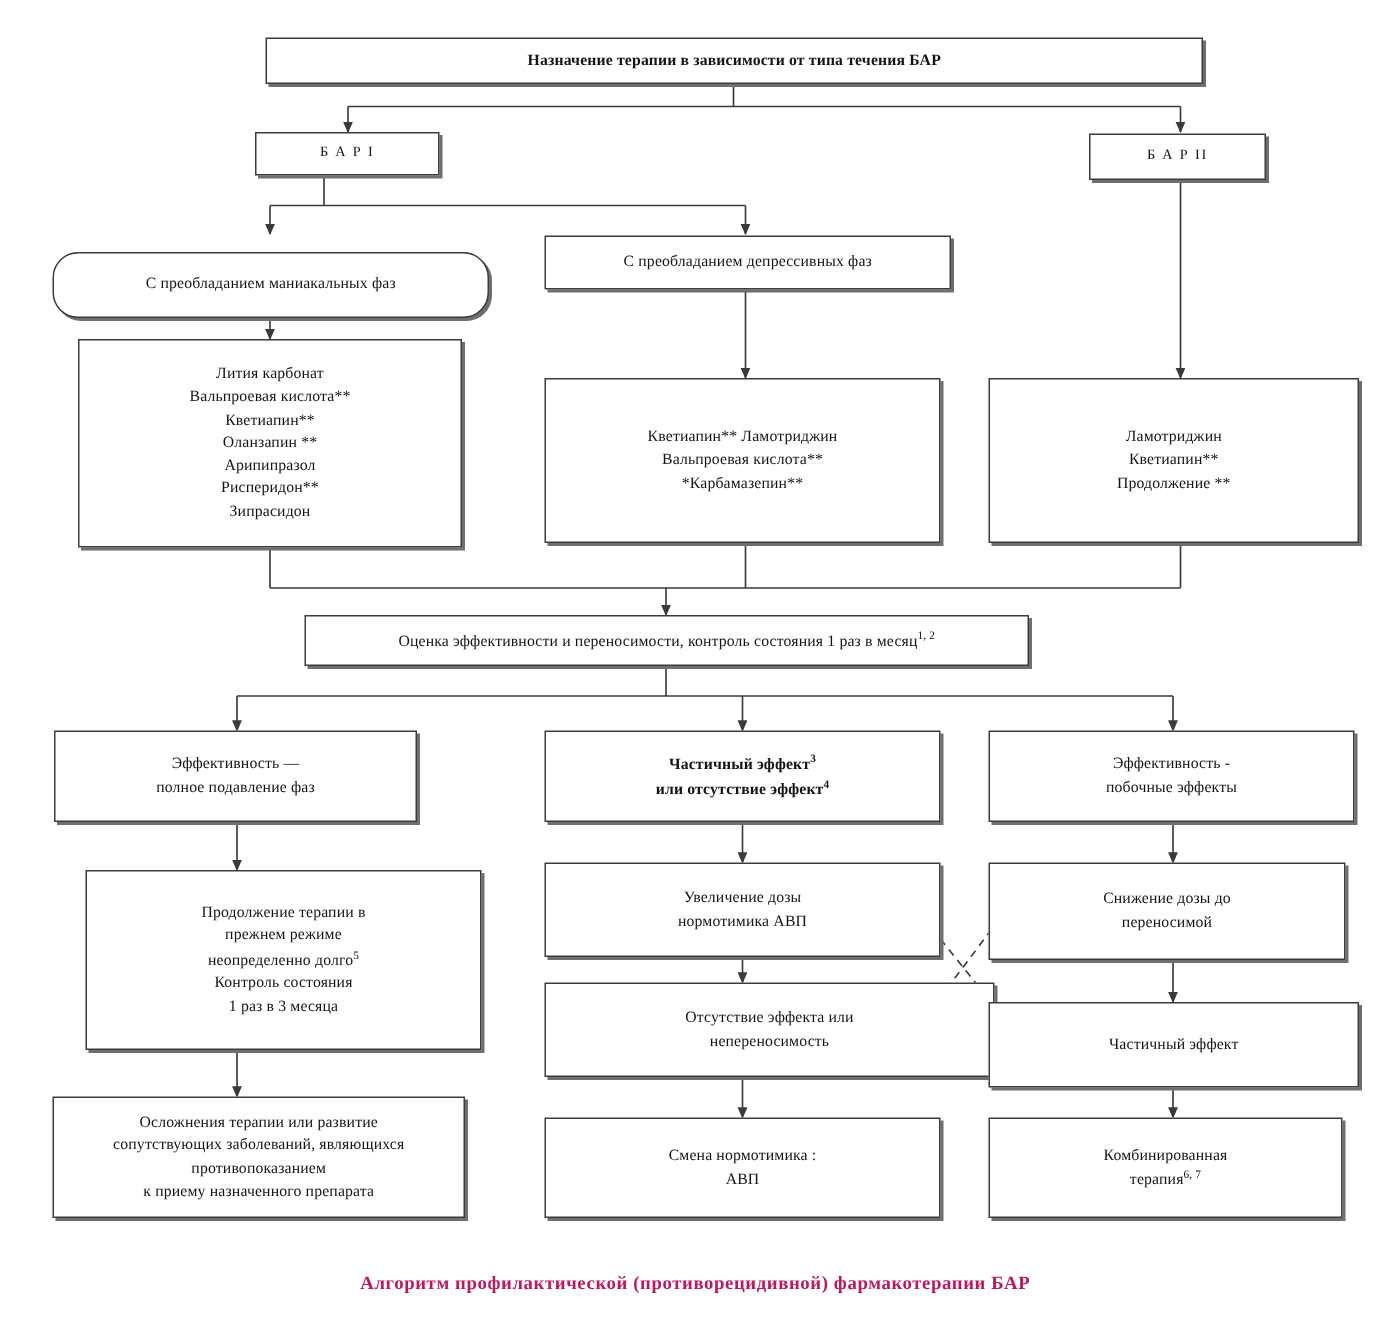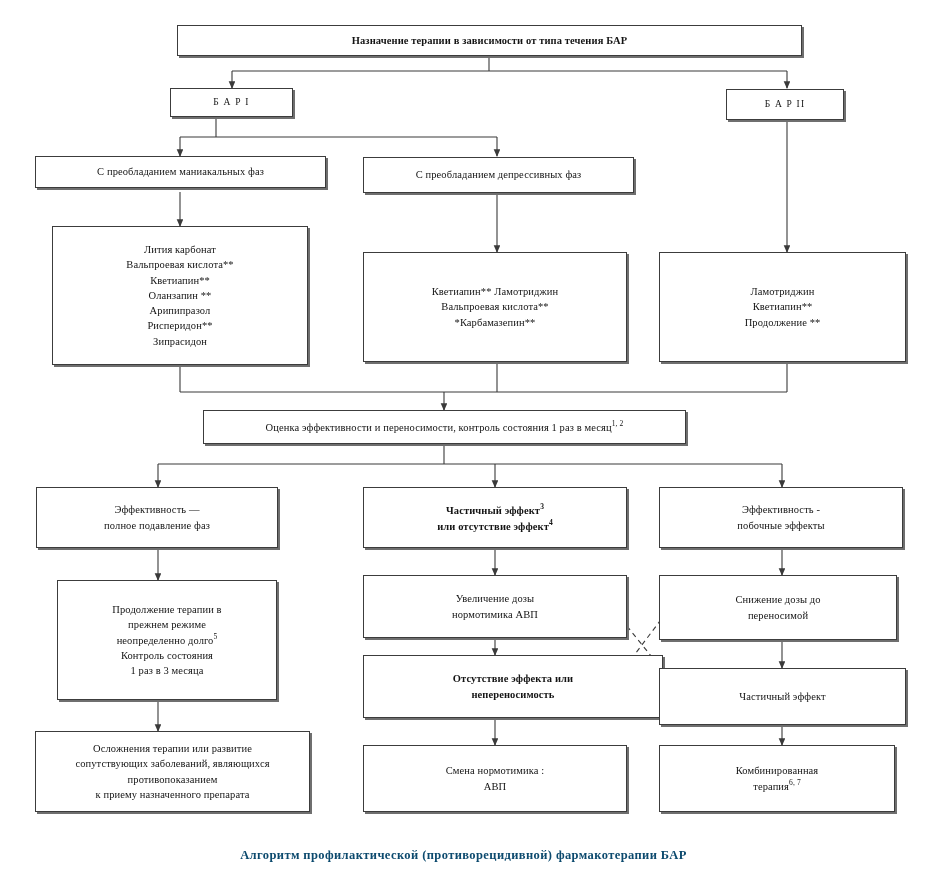--- a/index.html
+++ b/index.html
@@ -53,21 +53,21 @@
     letter-spacing: 1.2px;
   }
   .caption {
     position: absolute;
     left: 0; top: 848px;
     width: 927px;
     text-align: center;
     font-weight: bold;
     font-size: 12.5px;
     letter-spacing: 0.4px;
-    color: #0c4a6e;
+    color: #be185d;
   }
   sup { font-size: 0.72em; vertical-align: super; }
 </style>
 </head>
 <body>
 
 <div id="canvas">
 
   <svg class="edges" viewBox="0 0 927 887" xmlns="http://www.w3.org/2000/svg">
     <defs>
@@ -131,21 +131,21 @@
         <div class="small-label">Б А Р  I</div>
       </div>
   </div>
 
   <div class="node shadow" style="left:726px; top:89px; width:118px; height:31px;">
     <div class="lines">
         <div class="small-label">Б А Р  II</div>
       </div>
   </div>
 
-  <div class="node shadow" style="left:35px; top:156px; width:291px; height:32px;">
+  <div class="node shadow" style="left:35px; top:168px; width:291px; height:44px;border-radius:17px;">
     <div class="lines">
         <div>С преобладанием маниакальных фаз</div>
       </div>
   </div>
 
   <div class="node shadow" style="left:363px; top:157px; width:271px; height:36px;">
     <div class="lines">
         <div>С преобладанием депрессивных фаз</div>
       </div>
   </div>
@@ -204,21 +204,21 @@
     </div>
   </div>
 
   <div class="node shadow" style="left:659px; top:487px; width:244px; height:61px;">
     <div class="lines">
       <div>Эффективность -</div>
       <div>побочные эффекты</div>
     </div>
   </div>
 
-  <div class="node shadow" style="left:57px; top:580px; width:220px; height:120px;">
+  <div class="node shadow" style="left:57px; top:580px; width:264px; height:120px;">
     <div class="lines">
       <div>Продолжение терапии в</div>
       <div>прежнем режиме</div>
       <div>
         <span>неопределенно долго</span><sup>5</sup>
       </div>
       <div>Контроль состояния</div>
       <div>1 раз в 3 месяца</div>
     </div>
   </div>
@@ -230,21 +230,21 @@
     </div>
   </div>
 
   <div class="node shadow" style="left:659px; top:575px; width:238px; height:65px;">
     <div class="lines">
       <div>Снижение дозы до</div>
       <div>переносимой</div>
     </div>
   </div>
 
-  <div class="node shadow" style="left:363px; top:655px; width:300px; height:63px;font-weight:bold;">
+  <div class="node shadow" style="left:363px; top:655px; width:300px; height:63px;">
     <div class="lines">
       <div>Отсутствие эффекта или</div>
       <div>непереносимость</div>
     </div>
   </div>
 
   <div class="node shadow" style="left:659px; top:668px; width:247px; height:57px;">
     <div class="lines">
       <div>Частичный эффект</div>
     </div>

